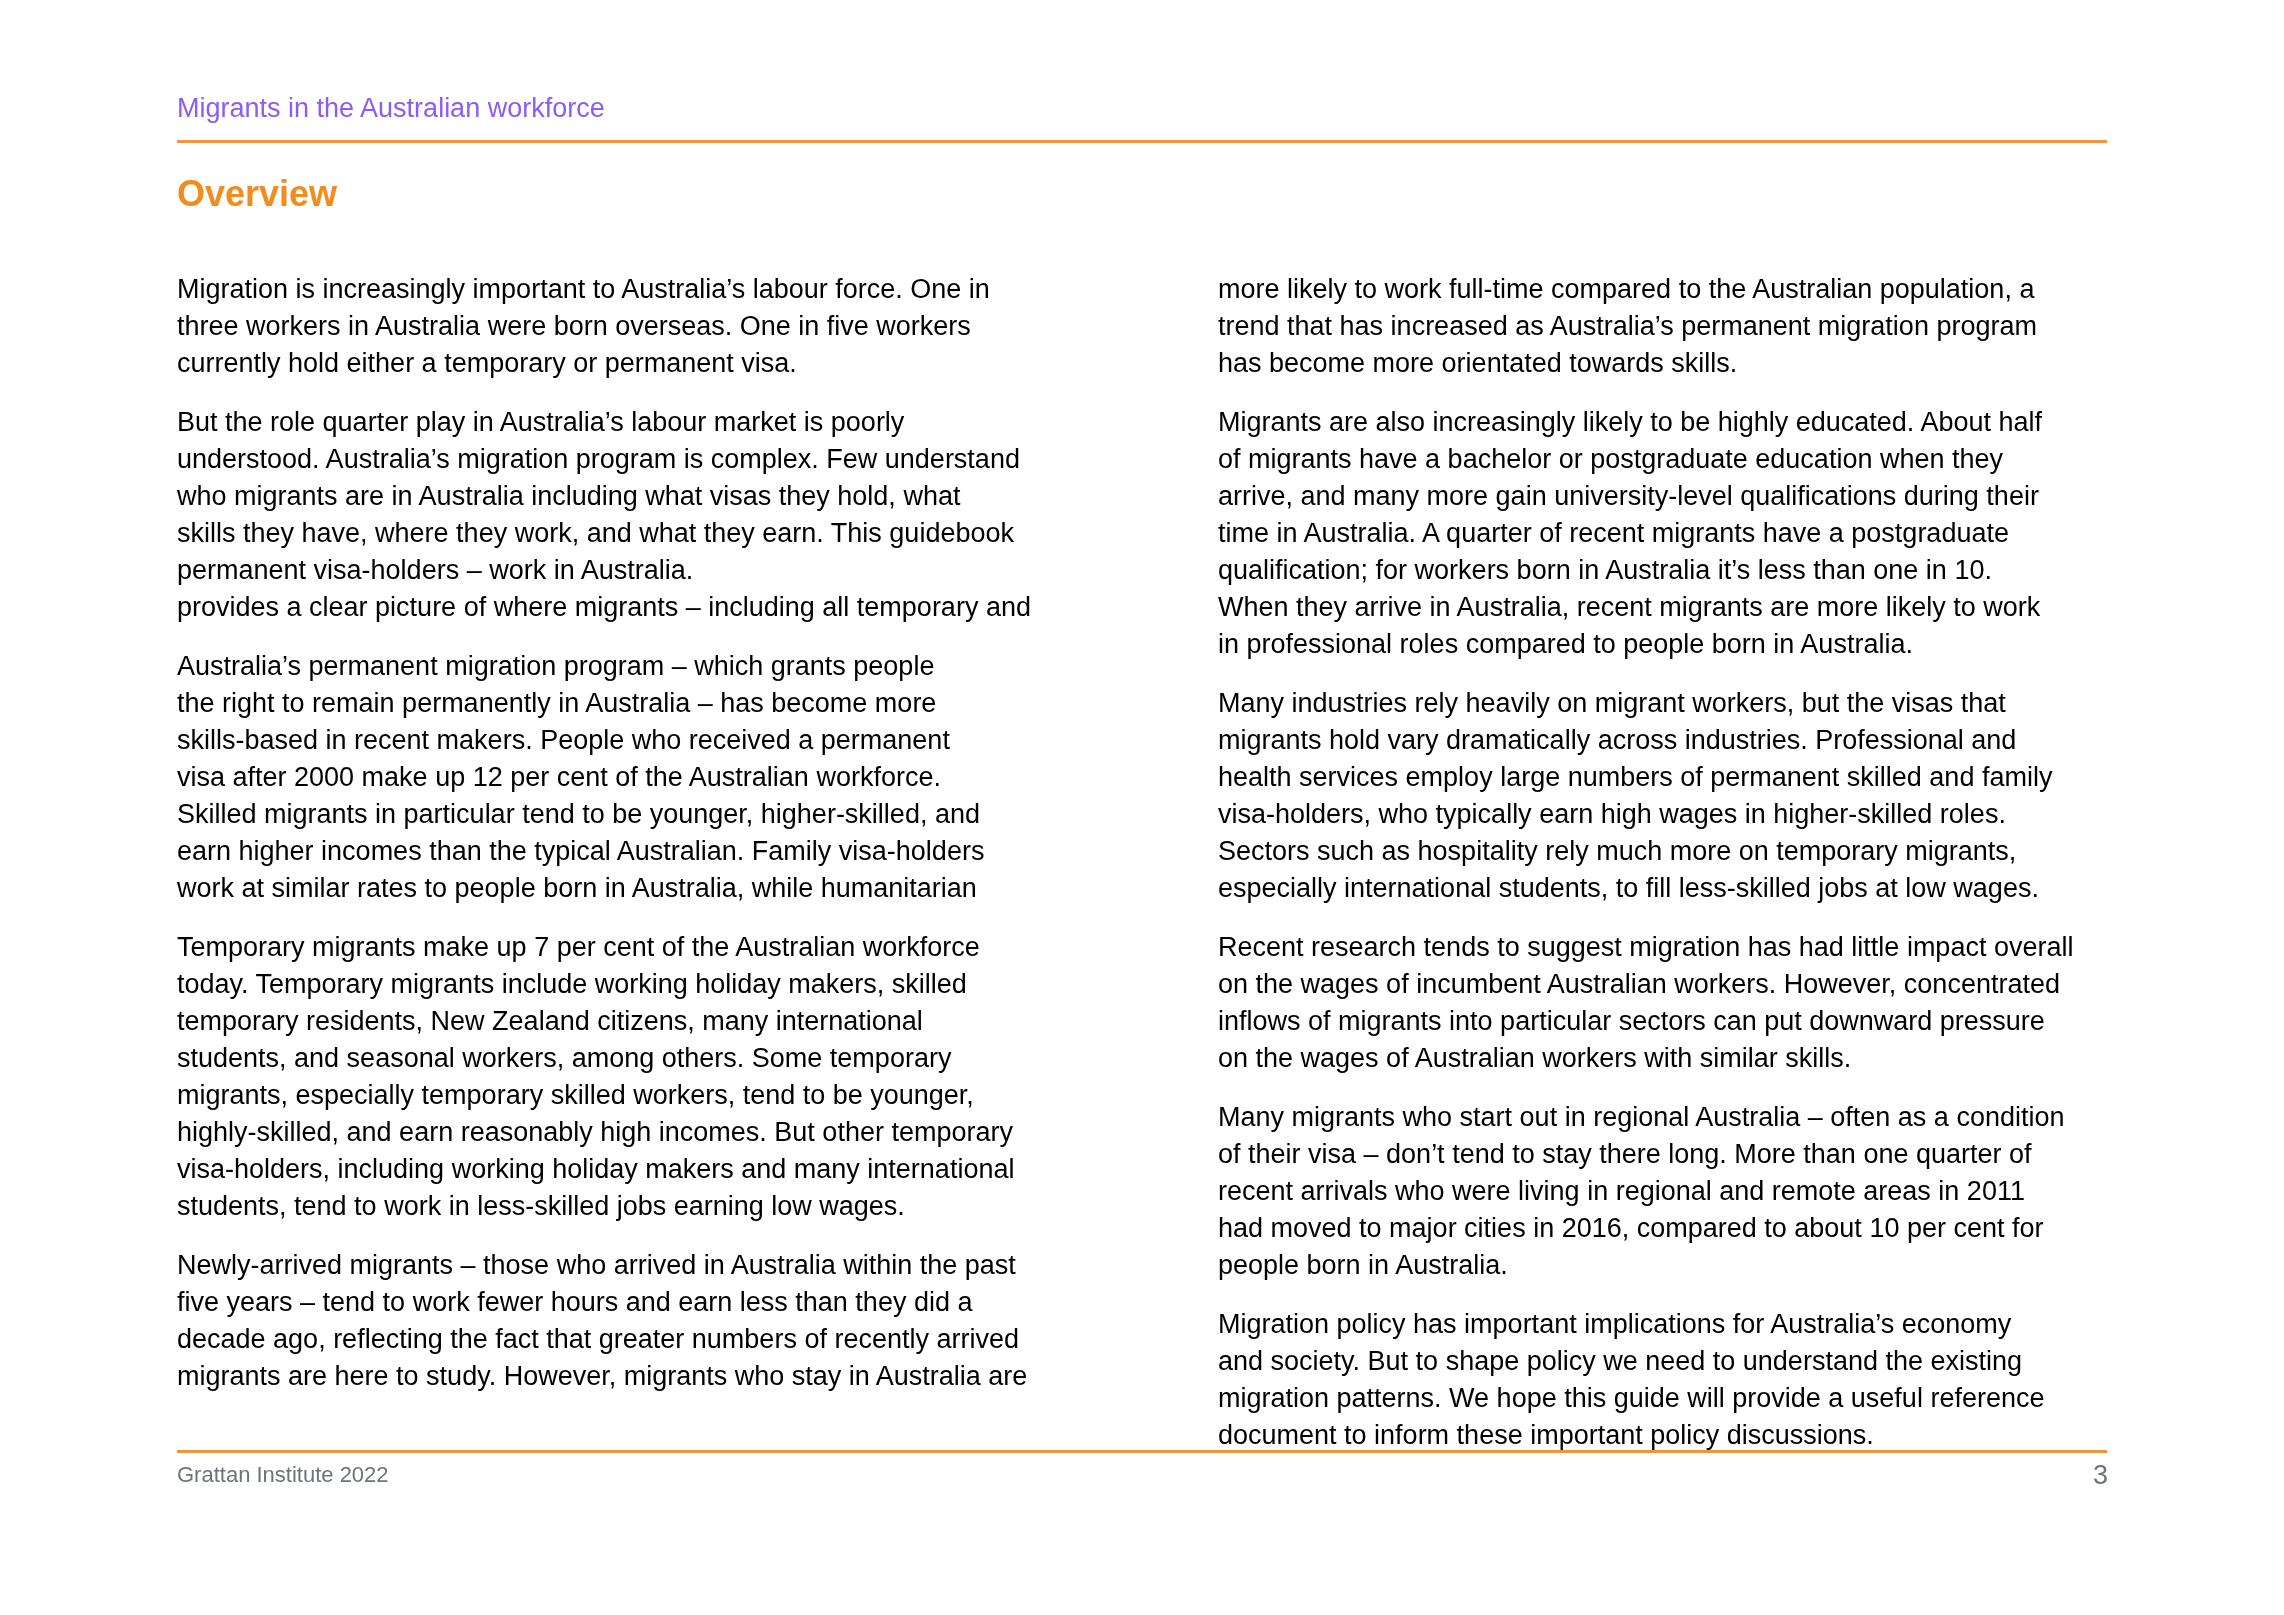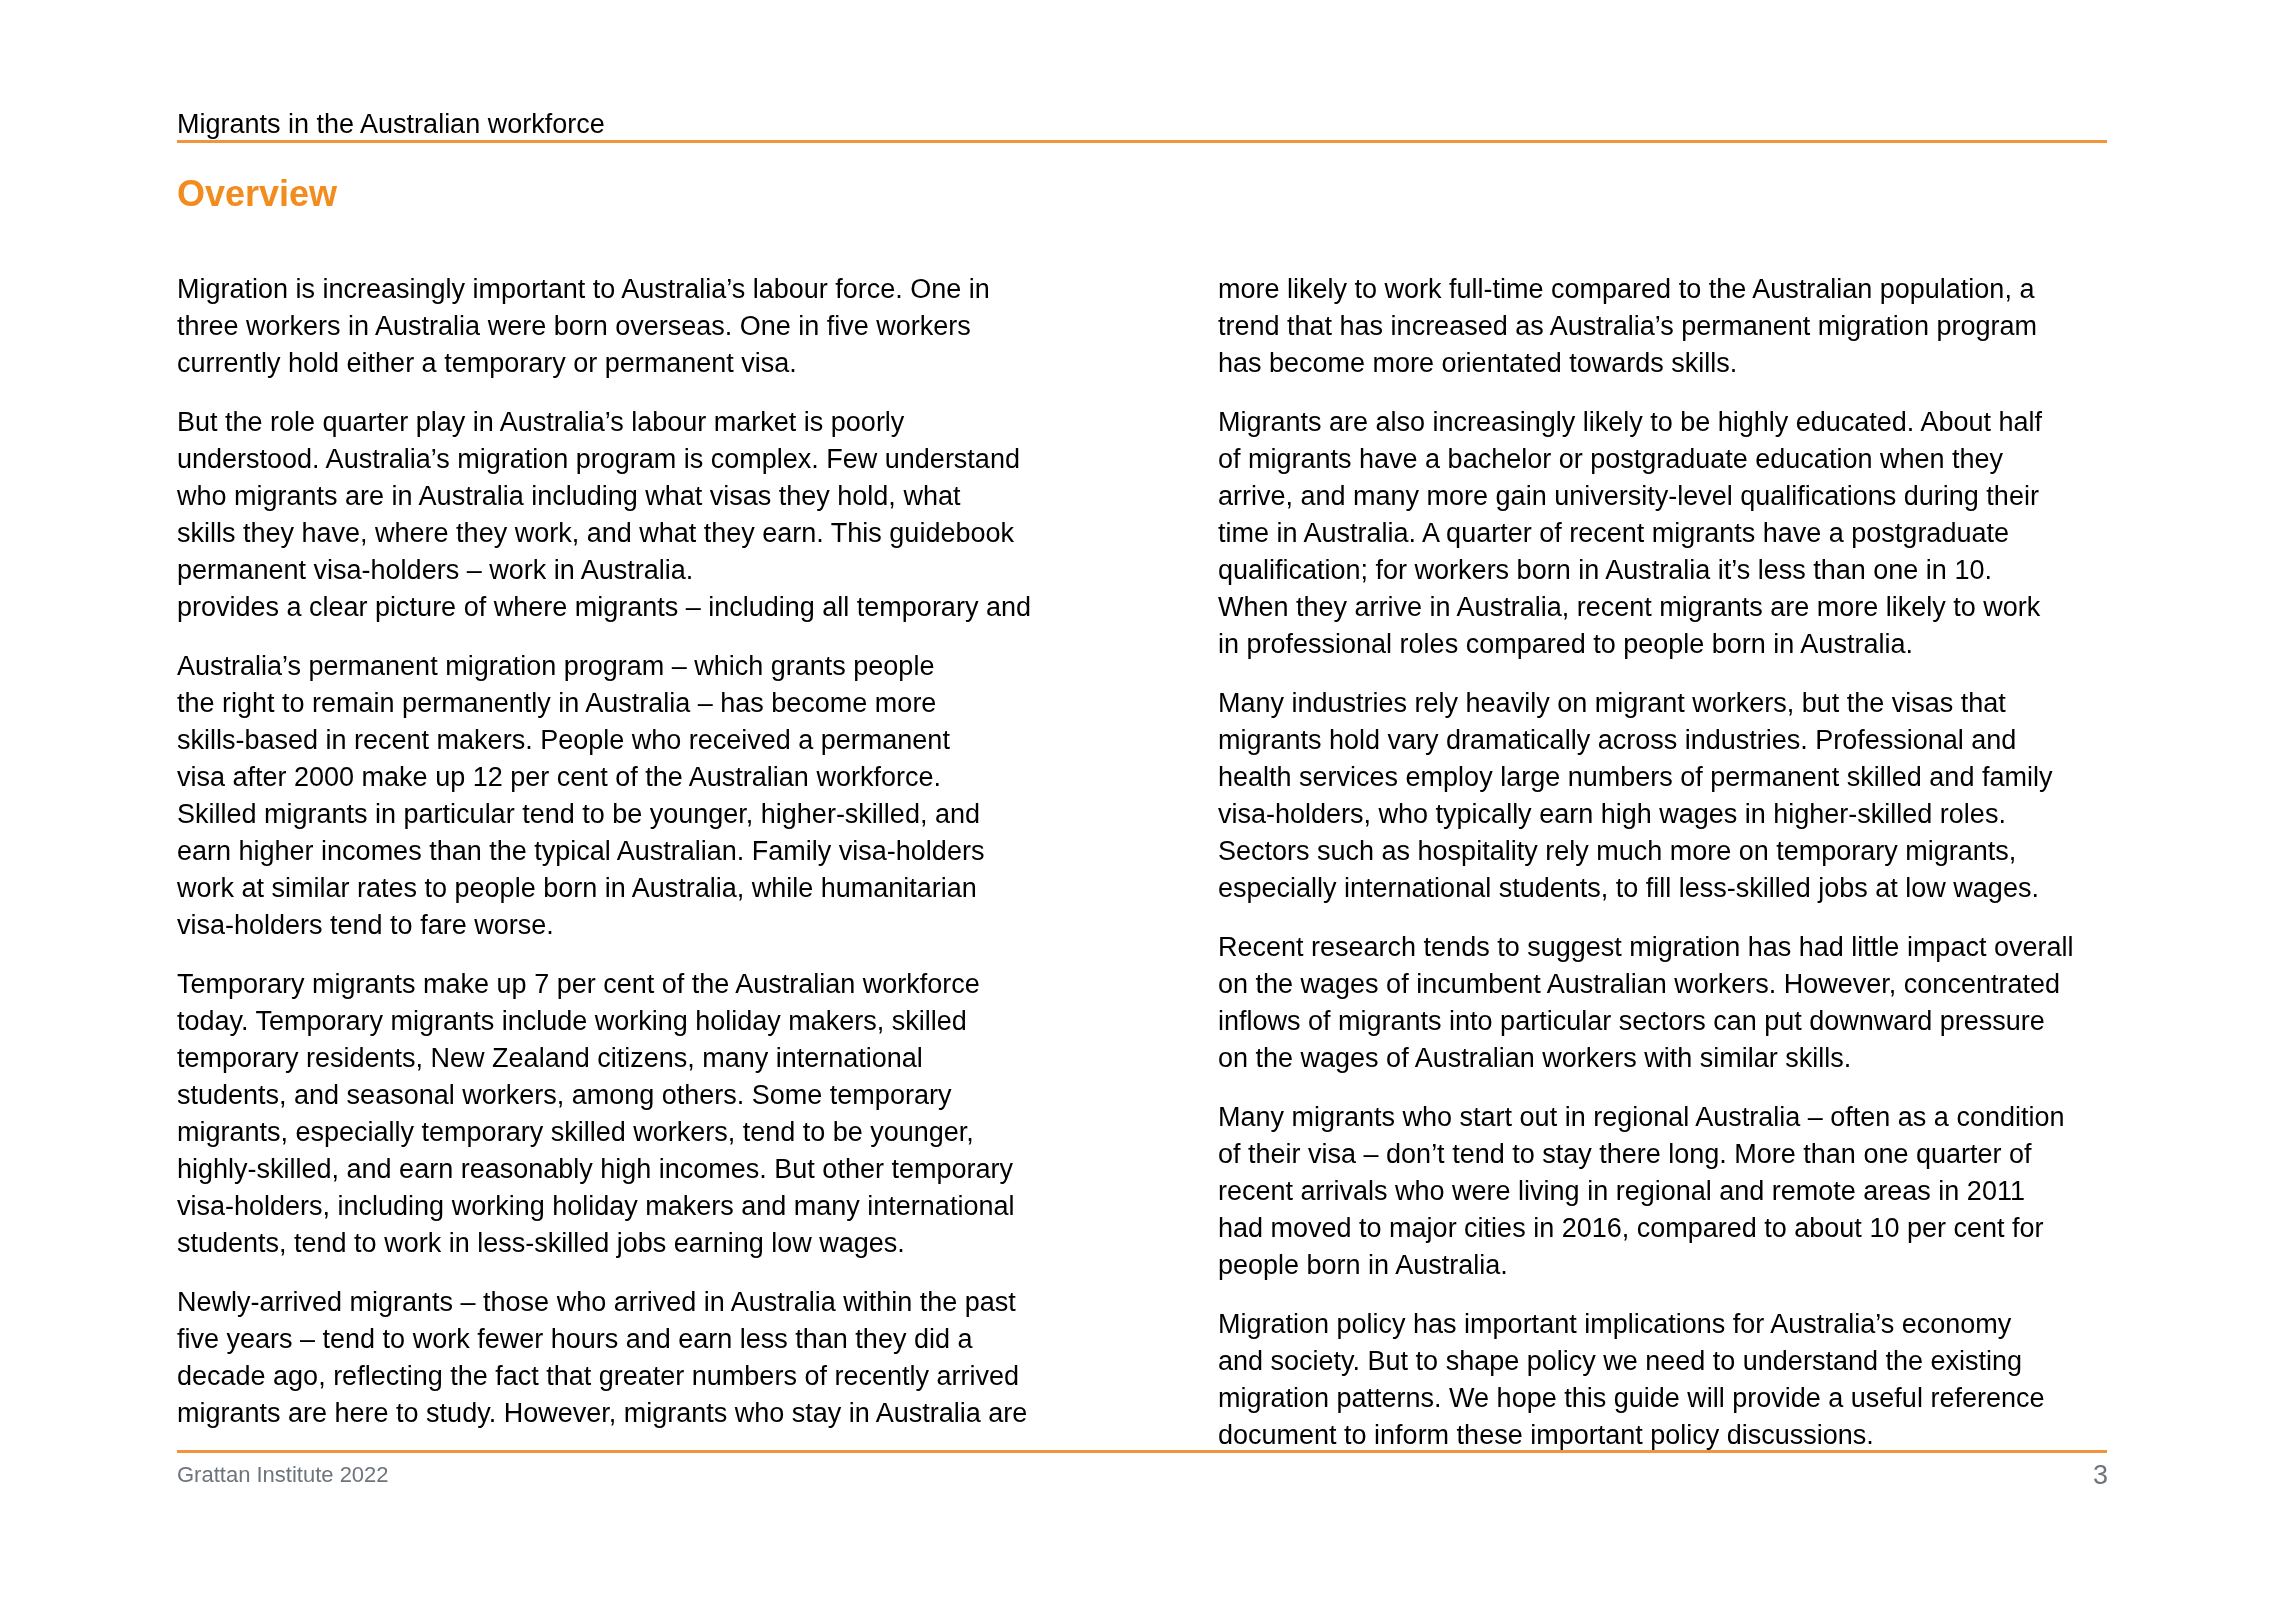--- a/index.html
+++ b/index.html
@@ -13,23 +13,22 @@
       position: relative;
       overflow: hidden;
       font-family: "Liberation Sans", sans-serif;
       color: #000000;
     }
     .running-head {
       position: absolute;
       left: 177px;
       top: 93px;
       font-size: 27px;
-      color: #000000;
+      color: #8b5cf6;
       white-space: nowrap;
-      margin-top: 16px;
     }
     .rule {
       position: absolute;
       left: 177px;
       width: 1930px;
       height: 2.7px;
       background: #f0953a;
     }
     .rule.top { top: 140px; }
     .rule.bottom { top: 1450px; }
@@ -97,21 +96,20 @@
       <span class="line">provides a clear picture of where migrants – including all temporary and</span>
     </p>
     <p class="para">
       <span class="line">Australia’s permanent migration program – which grants people</span>
       <span class="line">the right to remain permanently in Australia – has become more</span>
       <span class="line">skills-based in recent makers. People who received a permanent</span>
       <span class="line">visa after 2000 make up 12 per cent of the Australian workforce.</span>
       <span class="line">Skilled migrants in particular tend to be younger, higher-skilled, and</span>
       <span class="line">earn higher incomes than the typical Australian. Family visa-holders</span>
       <span class="line">work at similar rates to people born in Australia, while humanitarian</span>
-      <span class="line">visa-holders tend to fare worse.</span>
     </p>
     <p class="para">
       <span class="line">Temporary migrants make up 7 per cent of the Australian workforce</span>
       <span class="line">today. Temporary migrants include working holiday makers, skilled</span>
       <span class="line">temporary residents, New Zealand citizens, many international</span>
       <span class="line">students, and seasonal workers, among others. Some temporary</span>
       <span class="line">migrants, especially temporary skilled workers, tend to be younger,</span>
       <span class="line">highly-skilled, and earn reasonably high incomes. But other temporary</span>
       <span class="line">visa-holders, including working holiday makers and many international</span>
       <span class="line">students, tend to work in less-skilled jobs earning low wages.</span>

